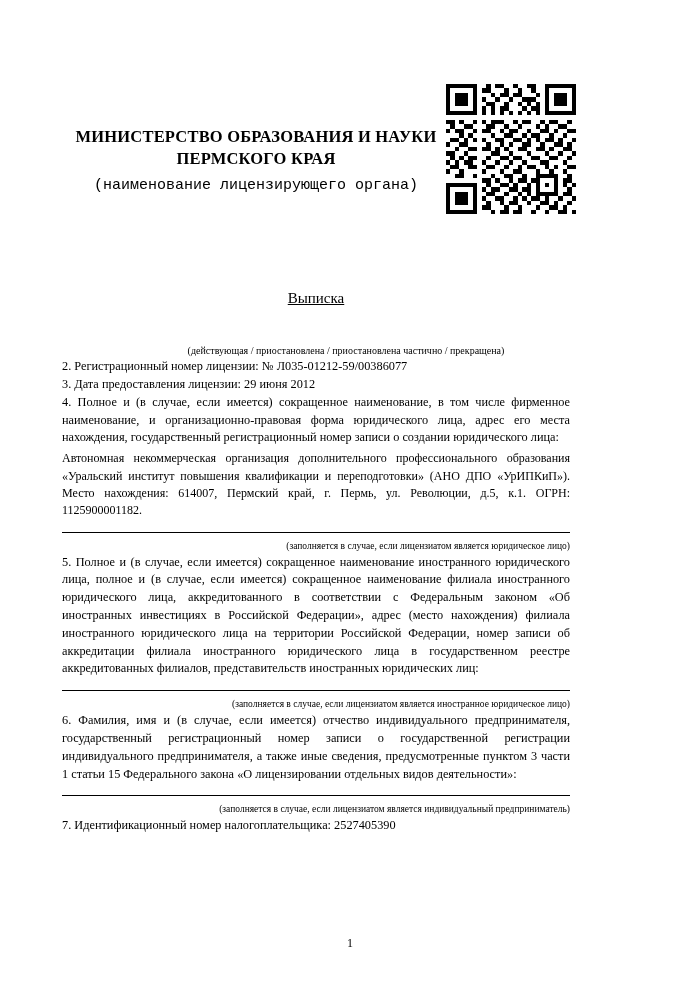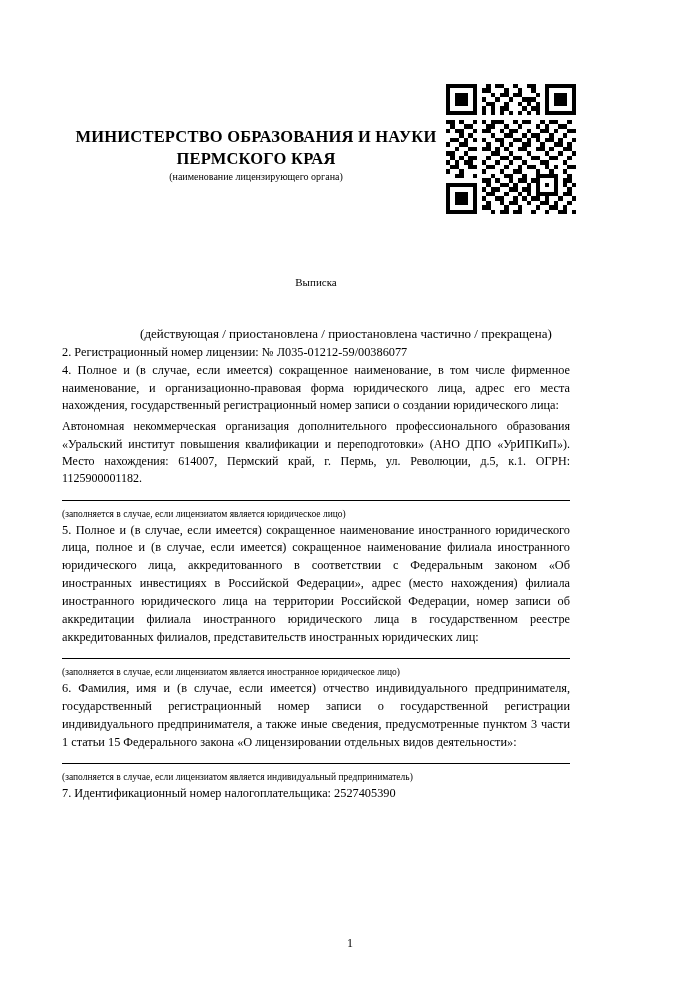--- a/index.html
+++ b/index.html
@@ -34,43 +34,46 @@
     margin-top: 66px;
     text-align: center;
     font-weight: bold;
     font-size: 16.5px;
     line-height: 1.35;
     letter-spacing: 0.2px;
     padding-right: 120px;
   }
   .org-subtitle {
     text-align: center;
-    font-size: 10px;
+    font-size: 15px;
+    margin-top: 6px;
     padding-right: 120px;
+    font-family: Liberation Mono, monospace;
   }
   .doc-head {
     text-align: center;
     margin-top: 92px;
-    font-size: 11px;
+    font-size: 15px;
     line-height: 1.6;
+    text-decoration: underline;
   }
   .section {
     font-size: 12.3px;
     line-height: 1.45;
     text-align: justify;
   }
   .section.first { margin-top: 34px; }
   .note {
-    text-align: left;
+    text-align: right;
     font-size: 9.5px;
     margin-top: 7px;
   }
   .note-left {
     text-align: center;
-    font-size: 13px;
+    font-size: 10px;
     margin-top: 6px;
     padding-left: 60px;
   }
   .rule {
     border: 0;
     border-top: 1px solid #000;
     margin: 12px 0 0 0;
     height: 0;
   }
   .body-text {
@@ -337,20 +340,23 @@
   </div>
 
   <div class="section first">
     <div class="note-left">(действующая / приостановлена / приостановлена частично / прекращена)</div>
   </div>
 
   <div class="section">
     <div>2. Регистрационный номер лицензии: № Л035-01212-59/00386077</div>
   </div>
 
+  <div class="section">
+    <div>3. Дата предоставления лицензии: 29 июня 2012</div>
+  </div>
 
   <div class="section">
     <div class="tight">4. Полное и (в случае, если имеется) сокращенное наименование, в том числе фирменное наименование, и организационно-правовая форма юридического лица, адрес его места нахождения, государственный регистрационный номер записи о создании юридического лица:</div>
     <div class="body-text">Автономная некоммерческая организация дополнительного профессионального образования «Уральский институт повышения квалификации и переподготовки» (АНО ДПО «УрИПКиП»). Место нахождения: 614007, Пермский край, г. Пермь, ул. Революции, д.5, к.1. ОГРН: 1125900001182.</div>
     <hr class="rule">
     <div class="note">(заполняется в случае, если лицензиатом является юридическое лицо)</div>
   </div>
 
   <div class="section">
     <div class="tight">5. Полное и (в случае, если имеется) сокращенное наименование иностранного юридического лица, полное и (в случае, если имеется) сокращенное наименование филиала иностранного юридического лица, аккредитованного в соответствии с Федеральным законом «Об иностранных инвестициях в Российской Федерации», адрес (место нахождения) филиала иностранного юридического лица на территории Российской Федерации, номер записи об аккредитации филиала иностранного юридического лица в государственном реестре аккредитованных филиалов, представительств иностранных юридических лиц:</div>

